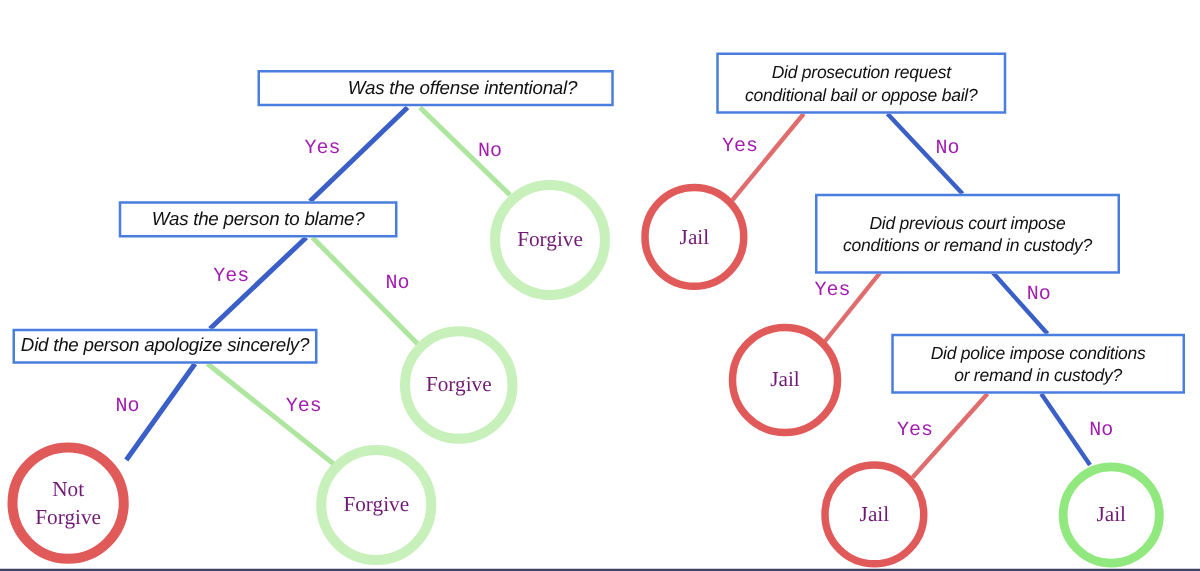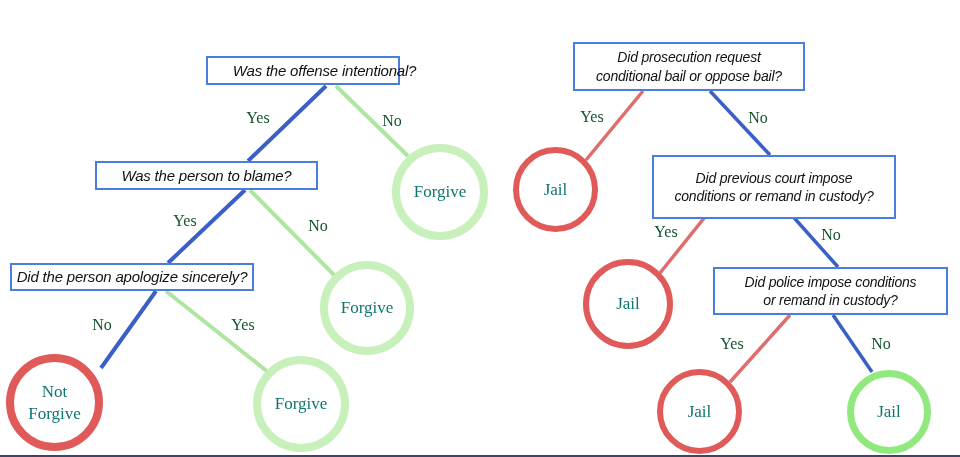--- a/index.html
+++ b/index.html
@@ -11,27 +11,27 @@
   .qbox{
     position:absolute;box-sizing:border-box;background:#ffffff;
     border:2px solid #4a7ede;display:flex;align-items:center;justify-content:center;
     font-style:italic;color:#111;text-align:center;white-space:pre-line;
     letter-spacing:-0.2px;line-height:1.3;z-index:2;
   }
   .qbox.small{font-size:14px;}
   .qbox.big{font-size:15px;white-space:nowrap;}
   .edge-label{
     position:absolute;transform:translate(-50%,-50%);
-    font-family:Liberation Serif, serif;
-    font-size:16px;color:#14532d;z-index:2;
+    font-family:Liberation Mono, monospace;
+    font-size:16px;color:#a21caf;z-index:2;
   }
   .node{
     position:absolute;box-sizing:border-box;border-radius:50%;background:#ffffff;
     display:flex;align-items:center;justify-content:center;text-align:center;
-    font-family:"Liberation Serif","DejaVu Serif",serif;font-size:17px;color:#0f766e;
+    font-family:"Liberation Serif","DejaVu Serif",serif;font-size:17px;color:#701a75;
     white-space:pre-line;line-height:1.25;z-index:1;
   }
   .bottom-line{position:absolute;left:0;bottom:0;width:960px;height:2px;z-index:0;}
 </style>
 </head>
 <body>
 
 <svg id="edges" viewBox="0 0 960 457">
 
   <line x1="326" y1="86" x2="248" y2="161" stroke-width="4" stroke="#3a5fc6"></line>
@@ -42,21 +42,21 @@
   <line x1="166" y1="291" x2="268" y2="372" stroke-width="4" stroke="#aee6a0"></line>
 
   <line x1="643" y1="91" x2="586" y2="160" stroke-width="3.5" stroke="#e06d6d"></line>
   <line x1="710" y1="91" x2="770" y2="155" stroke-width="3.5" stroke="#3a5fc6"></line>
   <line x1="717" y1="202" x2="660" y2="273" stroke-width="3.5" stroke="#e06d6d"></line>
   <line x1="780" y1="202" x2="838" y2="267" stroke-width="3.5" stroke="#3a5fc6"></line>
   <line x1="790" y1="315" x2="730" y2="382" stroke-width="3.5" stroke="#e06d6d"></line>
   <line x1="833" y1="315" x2="872" y2="372" stroke-width="3.5" stroke="#3a5fc6"></line>
 </svg>
 
-<div class="qbox big" style="left:206px;top:56px;width:194px;height:29px;padding-left:43px;">Was the offense intentional?</div>
+<div class="qbox big" style="left:206px;top:56px;width:285px;height:29px;padding-left:43px;">Was the offense intentional?</div>
 <div class="qbox big" style="left:95px;top:161px;width:223px;height:29px;">Was the person to blame?</div>
 <div class="qbox big" style="left:10px;top:263px;width:244px;height:28px;">Did the person apologize sincerely?</div>
 
 <span class="edge-label" style="left:258px;top:118px;">Yes</span>
 <span class="edge-label" style="left:392px;top:121px;">No</span>
 <span class="edge-label" style="left:185px;top:221px;">Yes</span>
 <span class="edge-label" style="left:318px;top:226px;">No</span>
 <span class="edge-label" style="left:102px;top:325px;">No</span>
 <span class="edge-label" style="left:243px;top:325px;">Yes</span>
 

